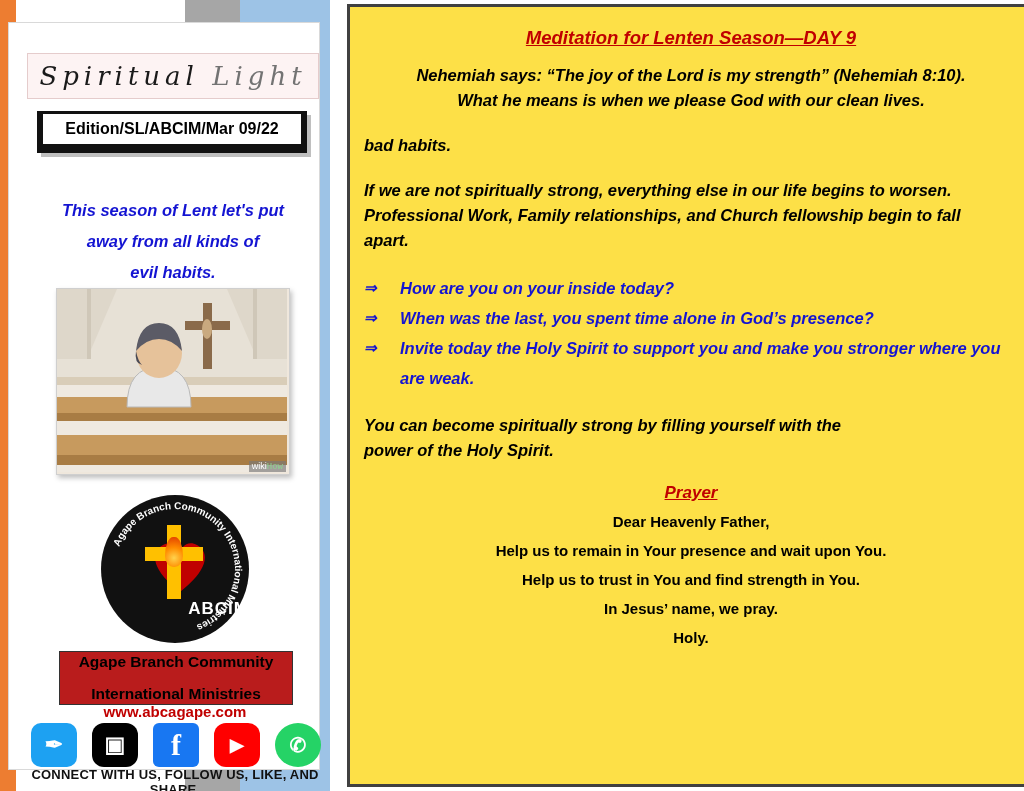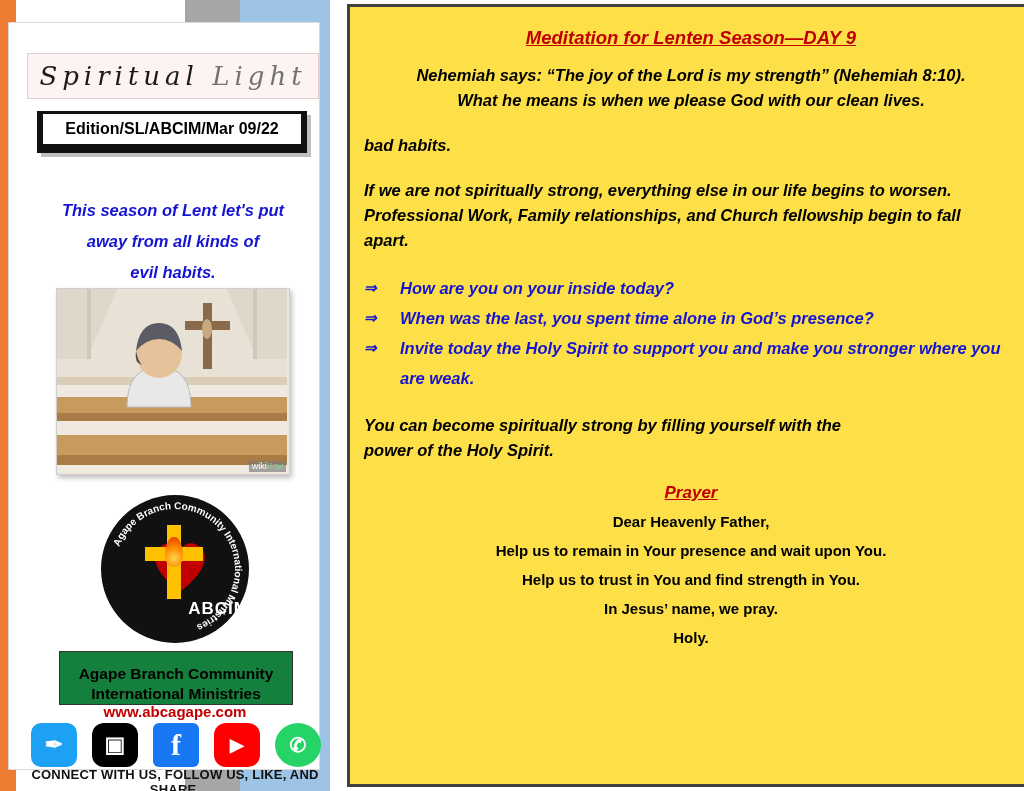--- a/index.html
+++ b/index.html
@@ -203,25 +203,25 @@
     letter-spacing: 1px;
   }
 
   .ministries-box {
     position: absolute;
     left: 50px;
     top: 628px;
     width: 232px;
     height: 52px;
     border: 1px solid #333;
-    background: #15803d;
+    background: #b91c1c;
     display: flex;
     flex-direction: column;
     align-items: center;
-    justify-content: flex-end;
+    justify-content: space-between;
   }
   .ministries-box div {
     font-weight: bold;
     font-size: 15.5px;
     color: #000;
     line-height: 20px;
   }
   .website {
     position: absolute;
     left: 50px;

